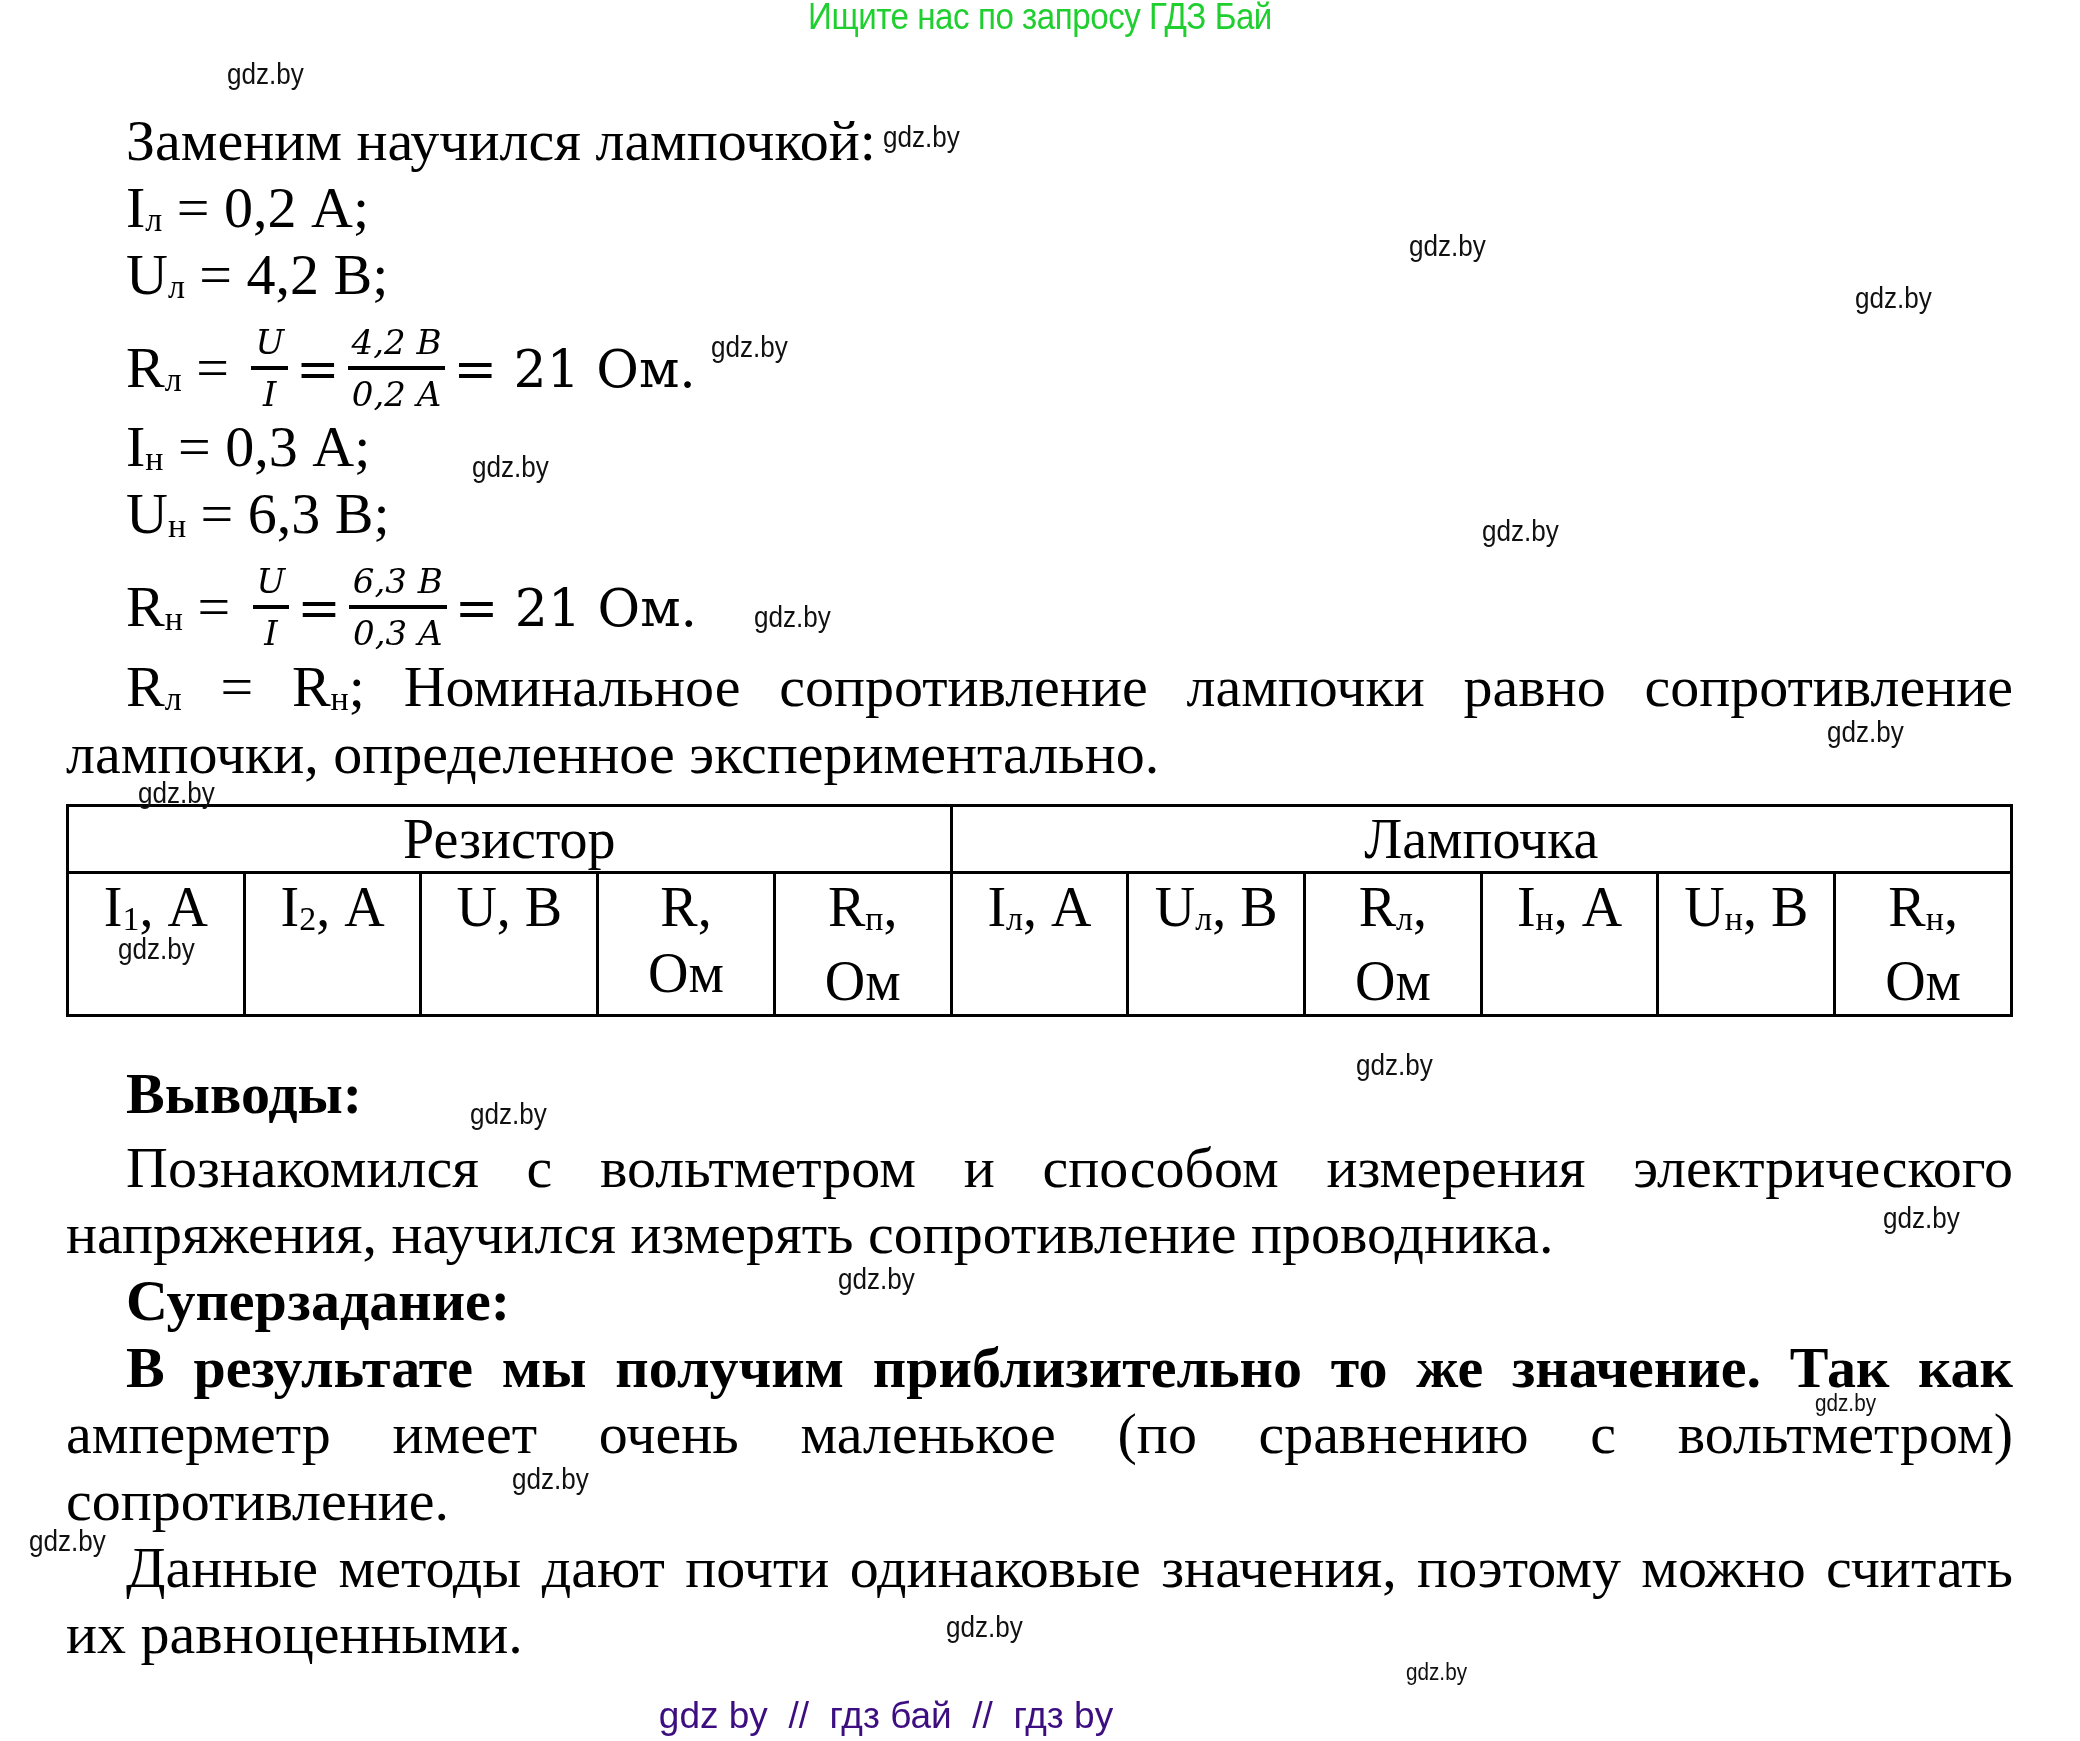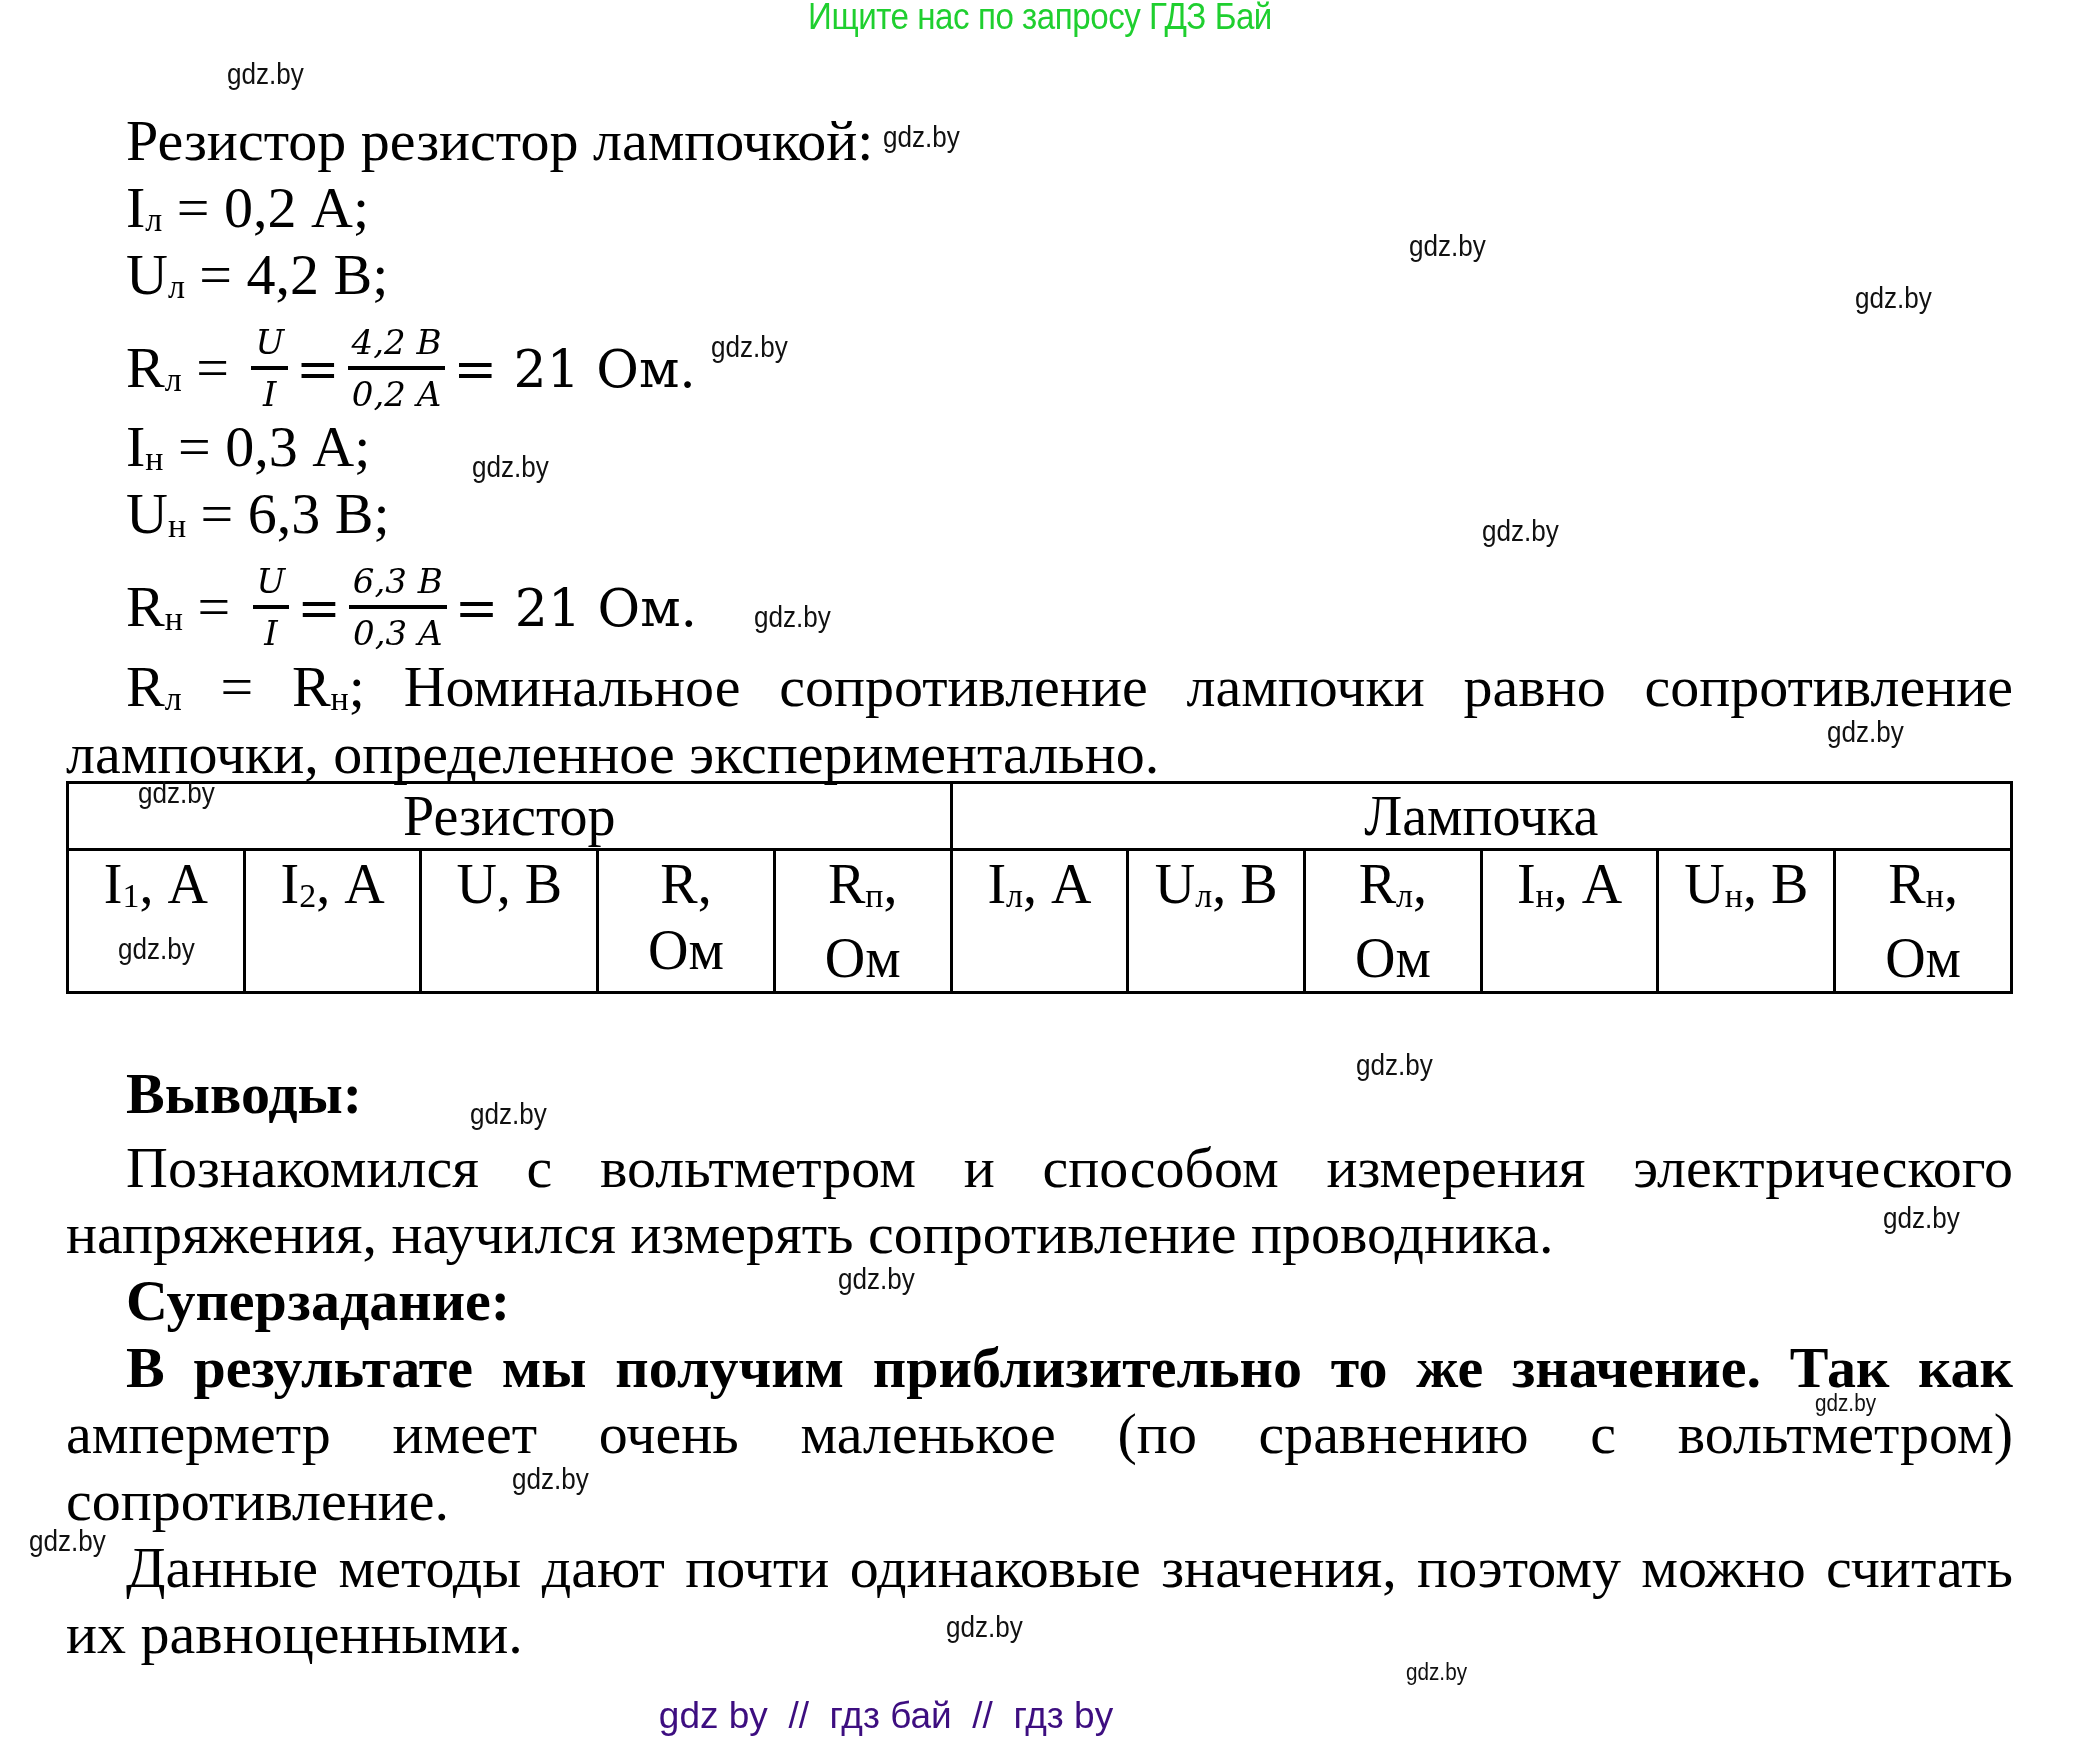--- a/index.html
+++ b/index.html
@@ -10,33 +10,33 @@
   .line { position:absolute; font-size:58px; line-height:58px; white-space:nowrap; }
   .line sub { font-size:34px; vertical-align:baseline; position:relative; top:4px; }
   .justify { left:66px; width:1947px; text-align:justify; text-align-last:justify; }
   .bold { font-weight:bold; }
   .frac { display:inline-flex; flex-direction:column; align-items:center; vertical-align:middle; font-family:"DejaVu Serif", serif; font-size:34px; line-height:40px; margin:0 8px; position:relative; top:-6px; }
   .frac .num { padding:0 4px 4px 4px; border-bottom:4px solid #000; font-style:italic; }
   .frac .den { padding:4px 4px 0 4px; font-style:italic; }
   .math { font-family:"DejaVu Serif", serif; font-size:52px; }
   .wm { position:absolute; font-family:"Liberation Sans", sans-serif; font-size:29px; color:#111; transform:scaleX(0.9); transform-origin:left; white-space:nowrap; }
   .wm.small { font-size:23px; }
-  table.data { position:absolute; left:66px; top:781px; width:1947px; border-collapse:collapse; table-layout:fixed; }
+  table.data { position:absolute; left:66px; top:804px; width:1947px; border-collapse:collapse; table-layout:fixed; }
   table.data td { border:3px solid #000; text-align:center; font-size:56px; line-height:66px; padding:0; vertical-align:top; }
   table.data tr.group td { height:64px; line-height:64px; }
   table.data tr.heads td { height:133px; }
   table.data tr.vals td { height:66px; line-height:66px; }
   table.data td sub { font-size:34px; vertical-align:baseline; position:relative; top:4px; }
 </style>
 </head>
 <body>
 
 <div class="abs header">Ищите нас по запросу ГДЗ Бай</div>
 
-<div class="line" style="left:126px; top:112px;">Резистор резистор лампочкой:</div>
+<div class="line" style="left:126px; top:112px;">Заменим научился лампочкой:</div>
 
 <div class="line" style="left:126px; top:179px;">
   <span>I</span><sub>л</sub><span> = 0,2 А;</span>
 </div>
 
 <div class="line" style="left:126px; top:246px;">
   <span>U</span><sub>л</sub><span> = 4,2 В;</span>
 </div>
 
 <div class="line" style="left:126px; top:328px;">

